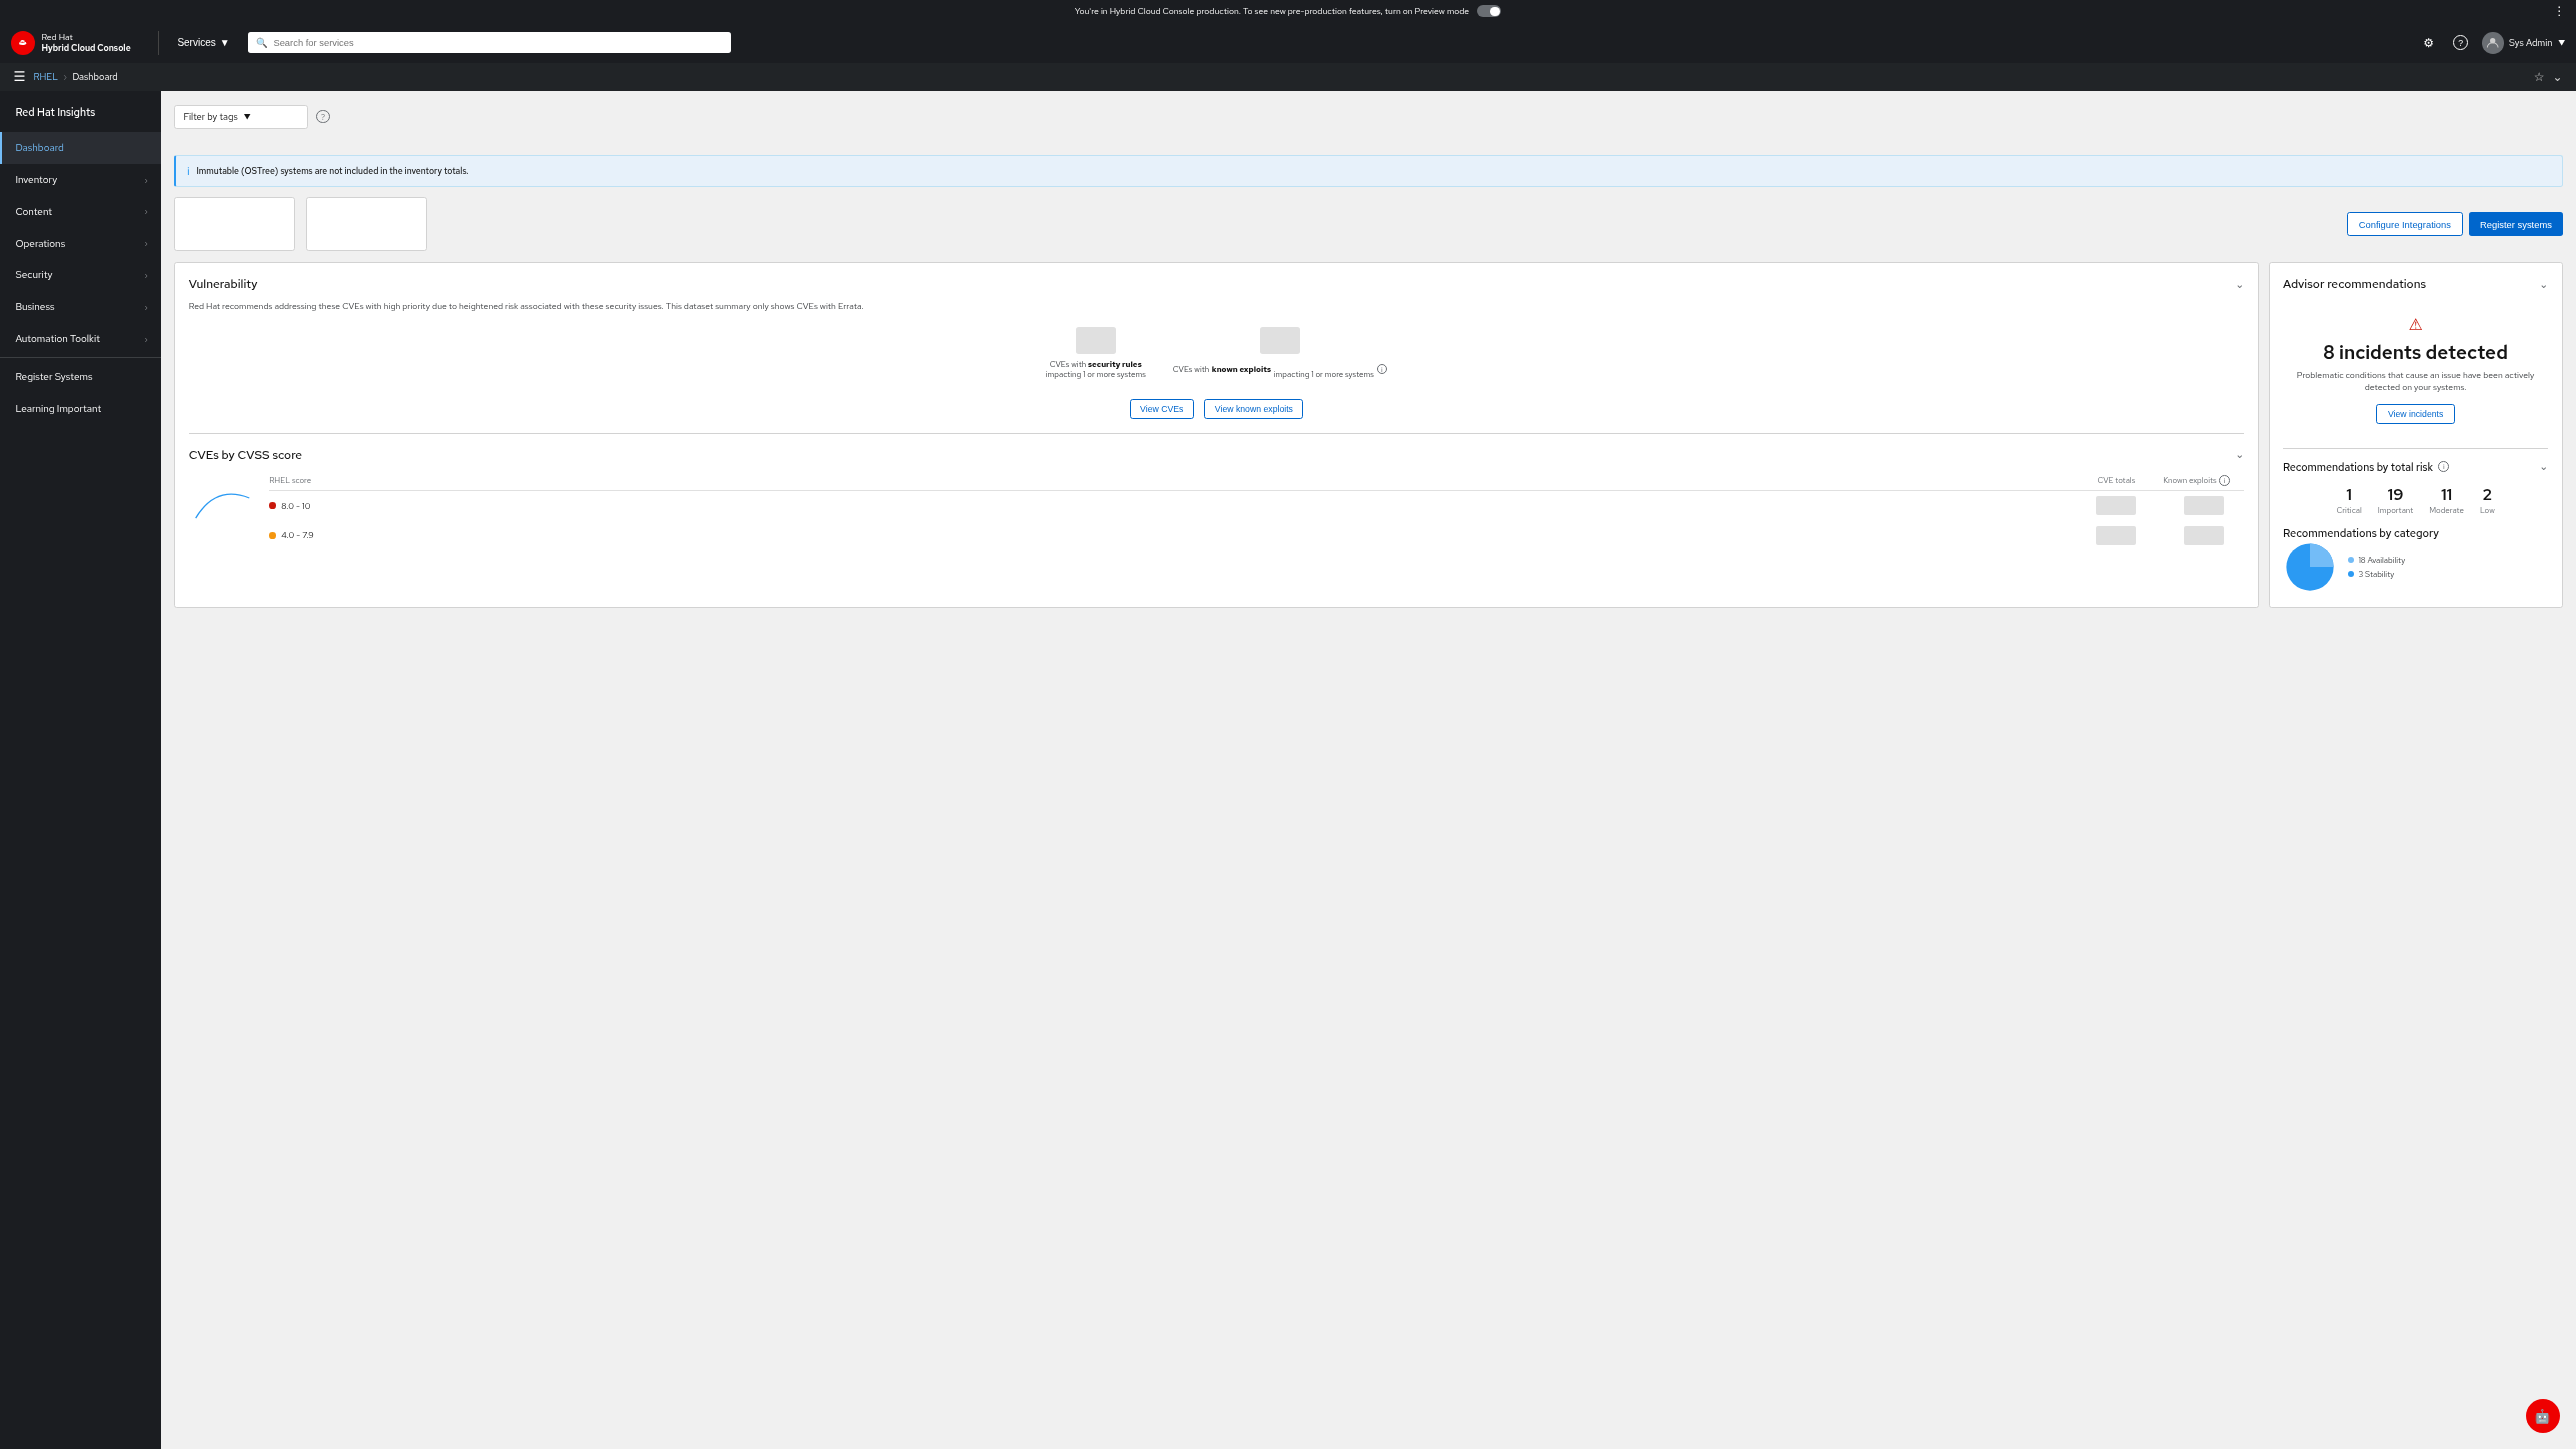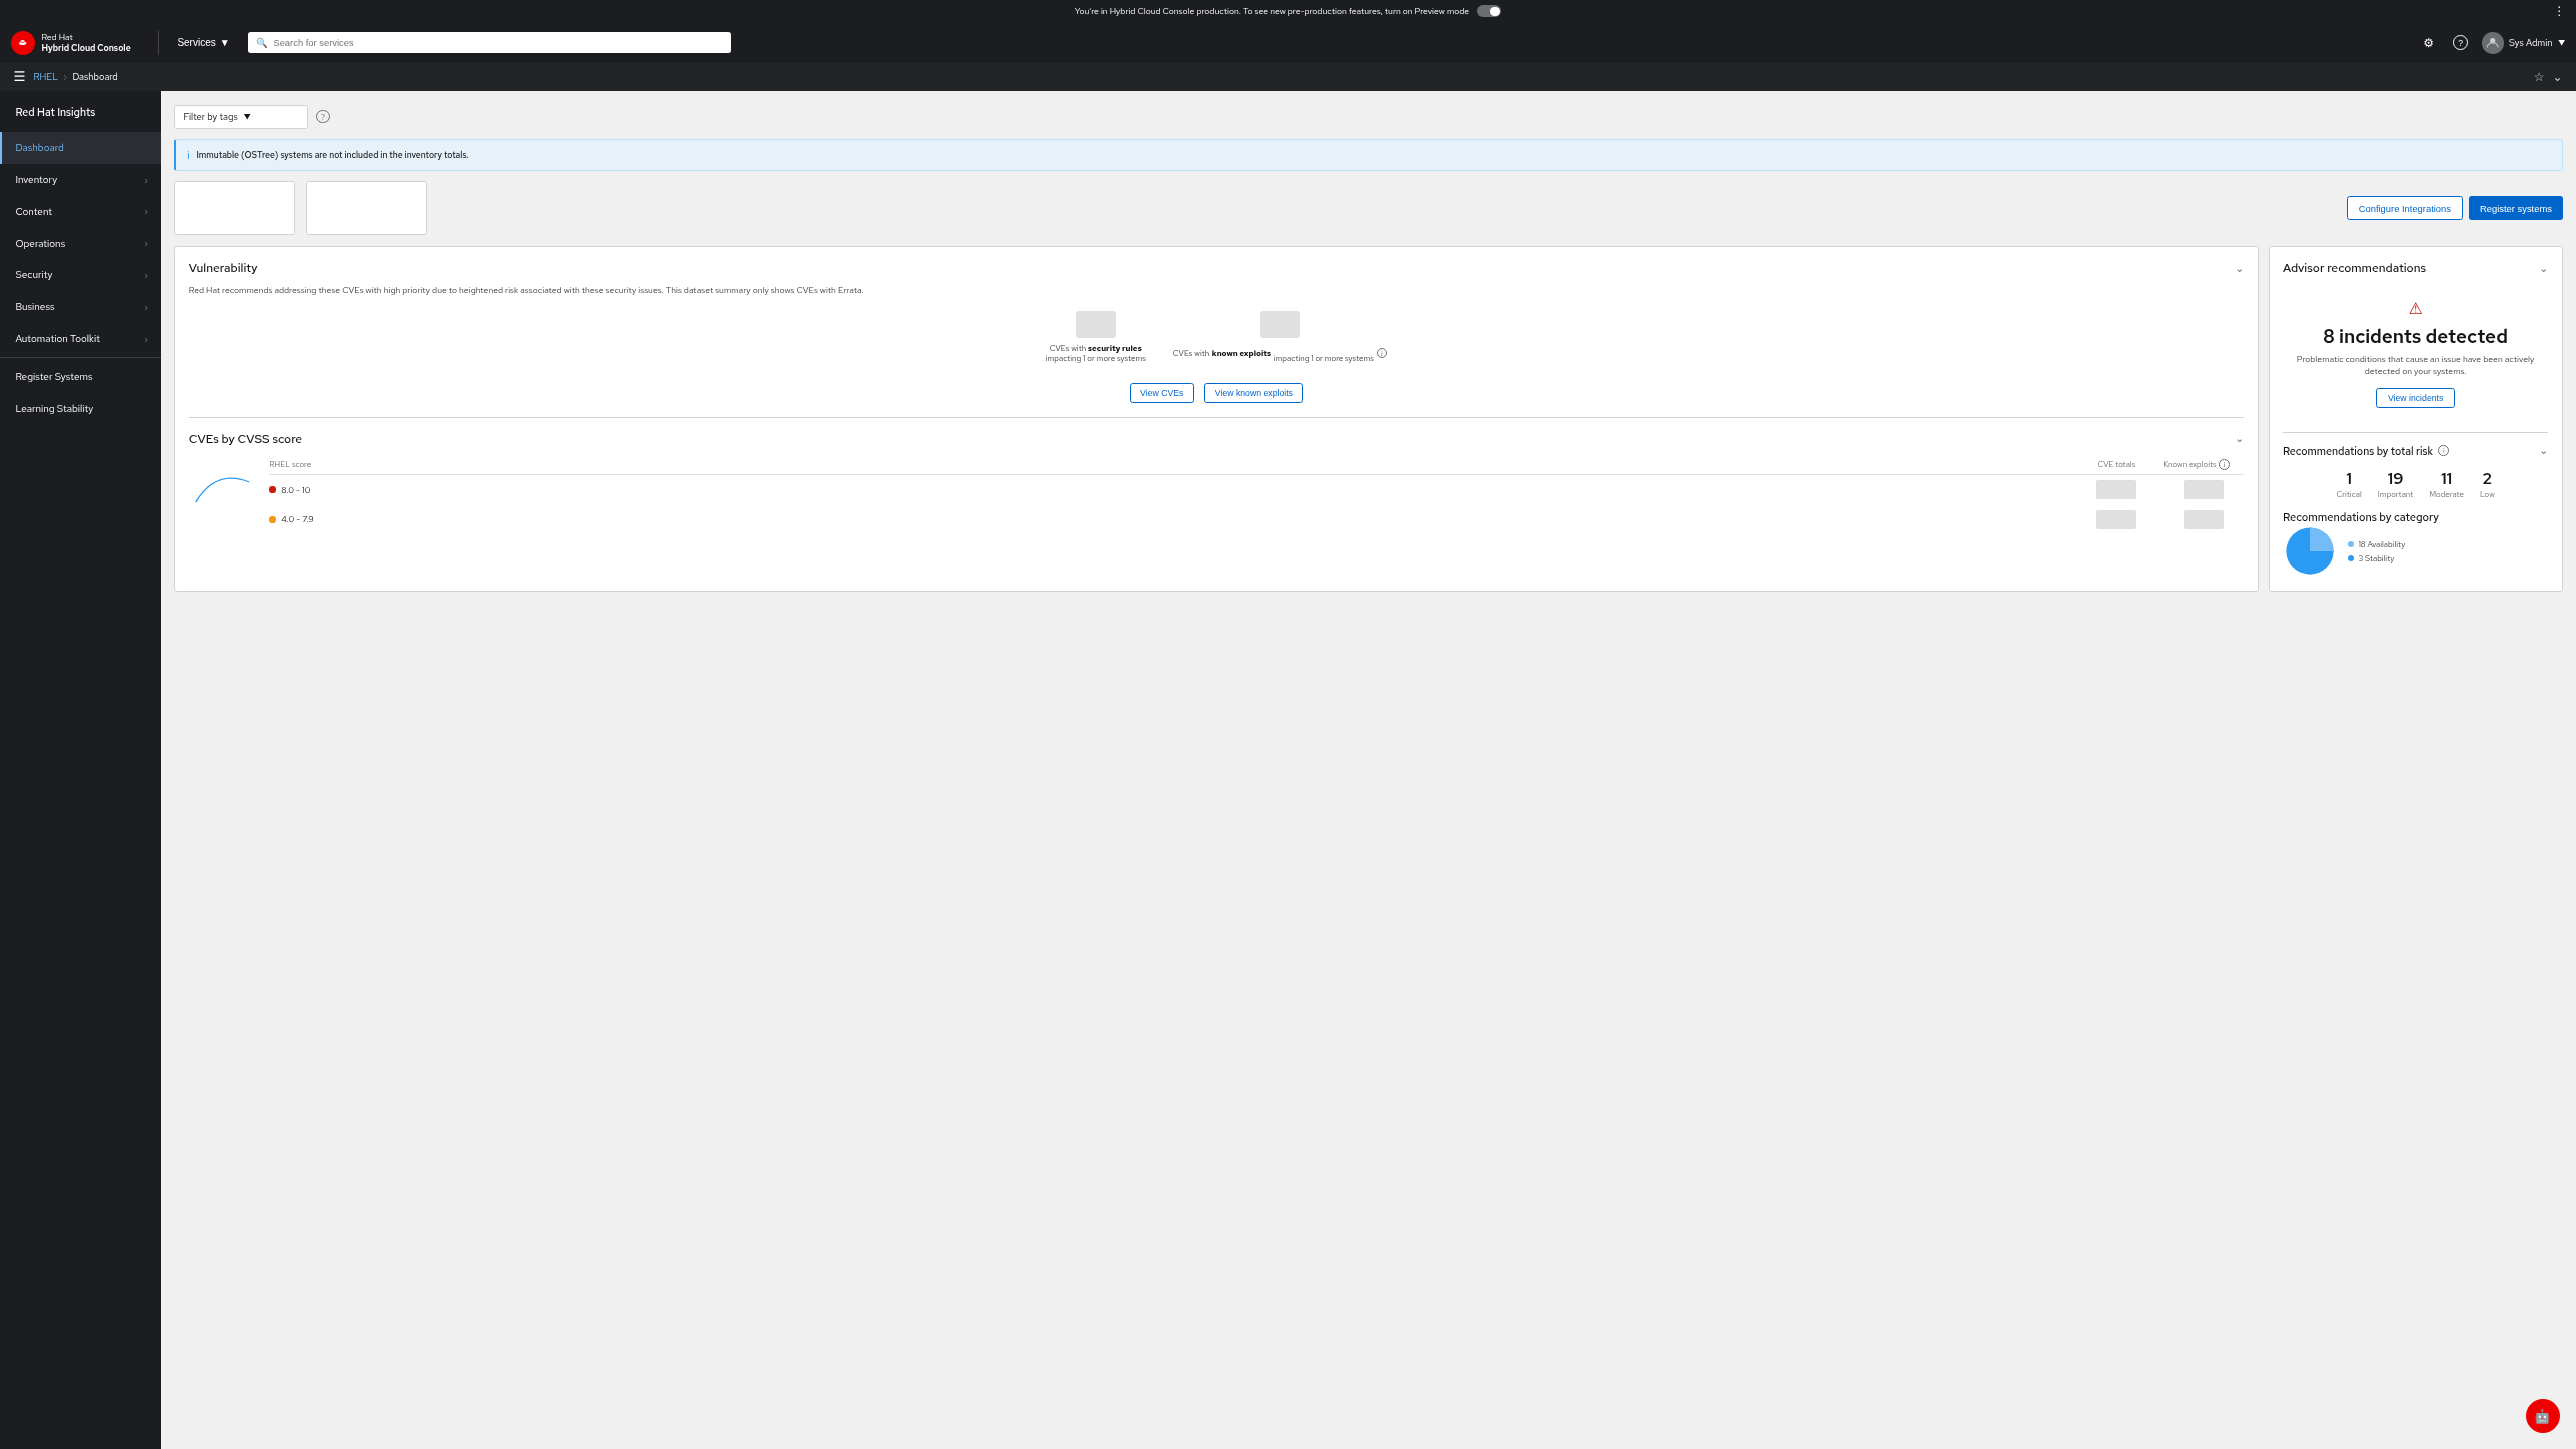--- a/index.html
+++ b/index.html
@@ -108,21 +108,21 @@
     }
     .sidebar-item.active { background: #2a2d33; border-left: 2px solid #73bcf7; color: #73bcf7; }
     .sidebar-item .chevron { font-size: 8px; color: #8a8d90; }
     .sidebar-separator { border: none; border-top: 0.7px solid #3c3f42; margin: 2.7px 0; }
 
     
     .content { flex: 1; padding: 13.4px; overflow-y: auto; }
 
     
     .filter-row {
-      display: flex; align-items: center; gap: 8px; margin-bottom: 10px;
+      display: flex; align-items: center; gap: 8px; margin-bottom: 26px;
     }
     .filter-select {
       display: flex; align-items: center; gap: 4px;
       border: 0.7px solid #d2d2d2; background: #fff; padding: 4px 8px;
       border-radius: 2.7px; cursor: pointer; min-width: 134px;
     }
     .filter-select span { font-size: 9.4px; color: #151515; flex: 1; }
     .filter-help {
       width: 13.4px; height: 13.4px; border-radius: 50%; border: 0.7px solid #6a6e73;
       display: flex; align-items: center; justify-content: center; color: #6a6e73; font-size: 8px; cursor: pointer;
@@ -354,21 +354,21 @@
     </div>
     <div class="sidebar-item">
       <span>Automation Toolkit</span>
       <span class="chevron">›</span>
     </div>
     <hr class="sidebar-separator">
     <div class="sidebar-item">
       <span>Register Systems</span>
     </div>
     <div class="sidebar-item">
-      <span>Learning Stability</span>
+      <span>Learning Important</span>
     </div>
   </nav>
 
   <main class="content">
 
     <div class="filter-row">
       <div class="filter-select">
         <span>Filter by tags</span>
         <span>▼</span>
       </div>

